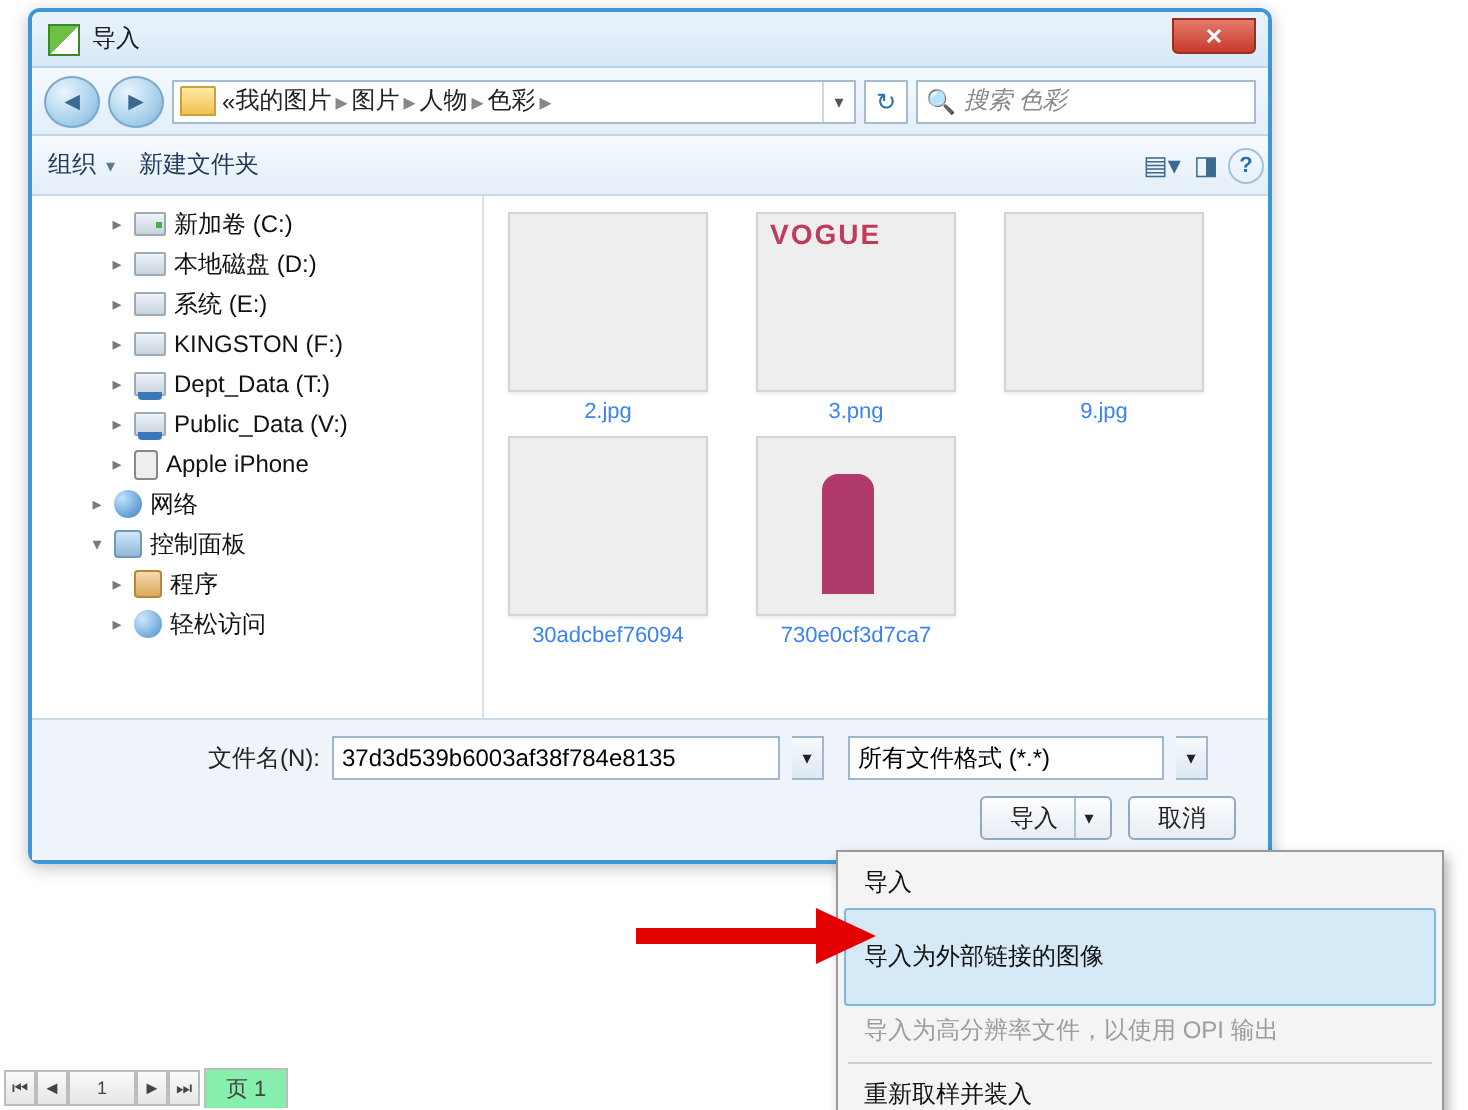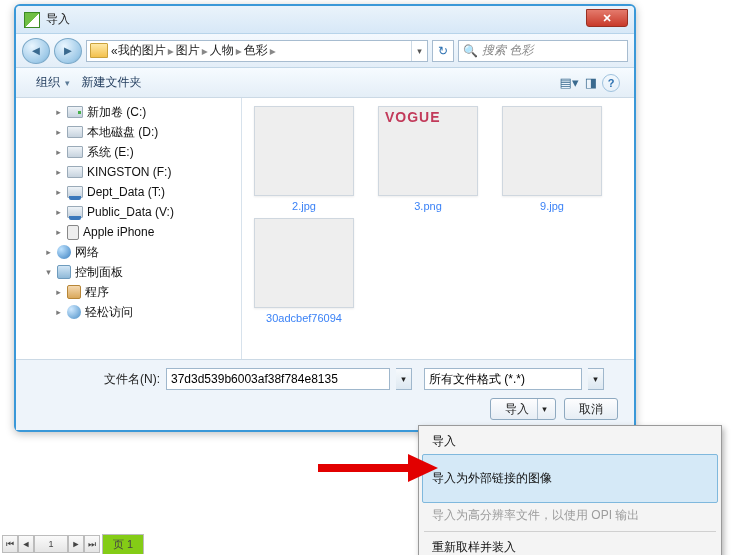--- a/index.html
+++ b/index.html
@@ -67,21 +67,21 @@
   .searchbox {
     width:170px; height:22px; border:1px solid #a7bcd0; background:#fff;
     display:flex;align-items:center; padding:0 4px; font-size:12px; color:#888; font-style:italic;
   }
   .searchbox .mag { color:#6a6a6a; font-style:normal; margin-right:4px; }
 
   
   .toolbar {
     height:30px; background:linear-gradient(#f6fbff,#e4eef7);
     border-bottom:1px solid #cbd9e5;
-    display:flex; align-items:center; padding:0 14px; font-size:12px; color:#1e395b;
+    display:flex; align-items:center; padding:0 2px; font-size:12px; color:#1e395b;
   }
   .toolbar .tbtn { padding:3px 6px; display:flex; align-items:center; gap:3px; }
   .toolbar .tdd::after { content:"▾"; font-size:9px; color:#5a7a96; margin-left:2px; }
   .toolbar .spacer { flex:1; }
   .toolbar .ticon {
     width:22px;height:22px;border:1px solid transparent;
     display:flex;align-items:center;justify-content:center;font-size:13px;color:#3a6a8f;
   }
   .toolbar .help { color:#2a6fb0; font-weight:bold; border:1px solid #9fc2de; border-radius:50%; width:18px;height:18px;font-size:11px; }
 
@@ -167,21 +167,21 @@
   .arrow {
     position:absolute; left:318px; top:452px; width:120px; height:32px; pointer-events:none;
   }
 
   
   .pagetabs {
     position:absolute; left:2px; top:534px; display:flex; align-items:center;
     font-size:11px; color:#444;
   }
   .ptbtn { width:16px;height:18px;border:1px solid #bcbcbc;background:linear-gradient(#fafafa,#e5e5e5);display:flex;align-items:center;justify-content:center;font-size:9px;}
-  .pagetabs .tab { padding:2px 10px;border:1px solid #bcbcbc;border-bottom:none;background:#84cc16;margin-left:2px;}
+  .pagetabs .tab { padding:2px 10px;border:1px solid #bcbcbc;border-bottom:none;background:#86efac;margin-left:2px;}
 </style>
 </head>
 <body>
 
 <div class="dialog">
 
   <div class="titlebar">
     <div class="title-icon"></div>
     <div class="title-text">导入</div>
     <div class="title-close">✕</div>
@@ -292,20 +292,24 @@
           <div class="cap">3.png</div>
         </div>
         <div class="thumb">
           <div class="pic p2"></div>
           <div class="cap">9.jpg</div>
         </div>
         <div class="thumb row2">
           <div class="pic p3"></div>
           <div class="cap">30adcbef76094</div>
         </div>
+        <div class="thumb row2">
+          <div class="pic p5"></div>
+          <div class="cap">730e0cf3d7ca7</div>
+        </div>
       </div>
   </div>
 
   <div class="bottom">
     <div class="row r1">
       <span class="fn-label">文件名(N):</span>
       <input class="txt-in fn-field" value="37d3d539b6003af38f784e8135" style="">
       <div class="fn-dd">▾</div>
       <input class="txt-in ftype" value="所有文件格式 (*.*)" style="">
       <div class="fn-dd">▾</div>

